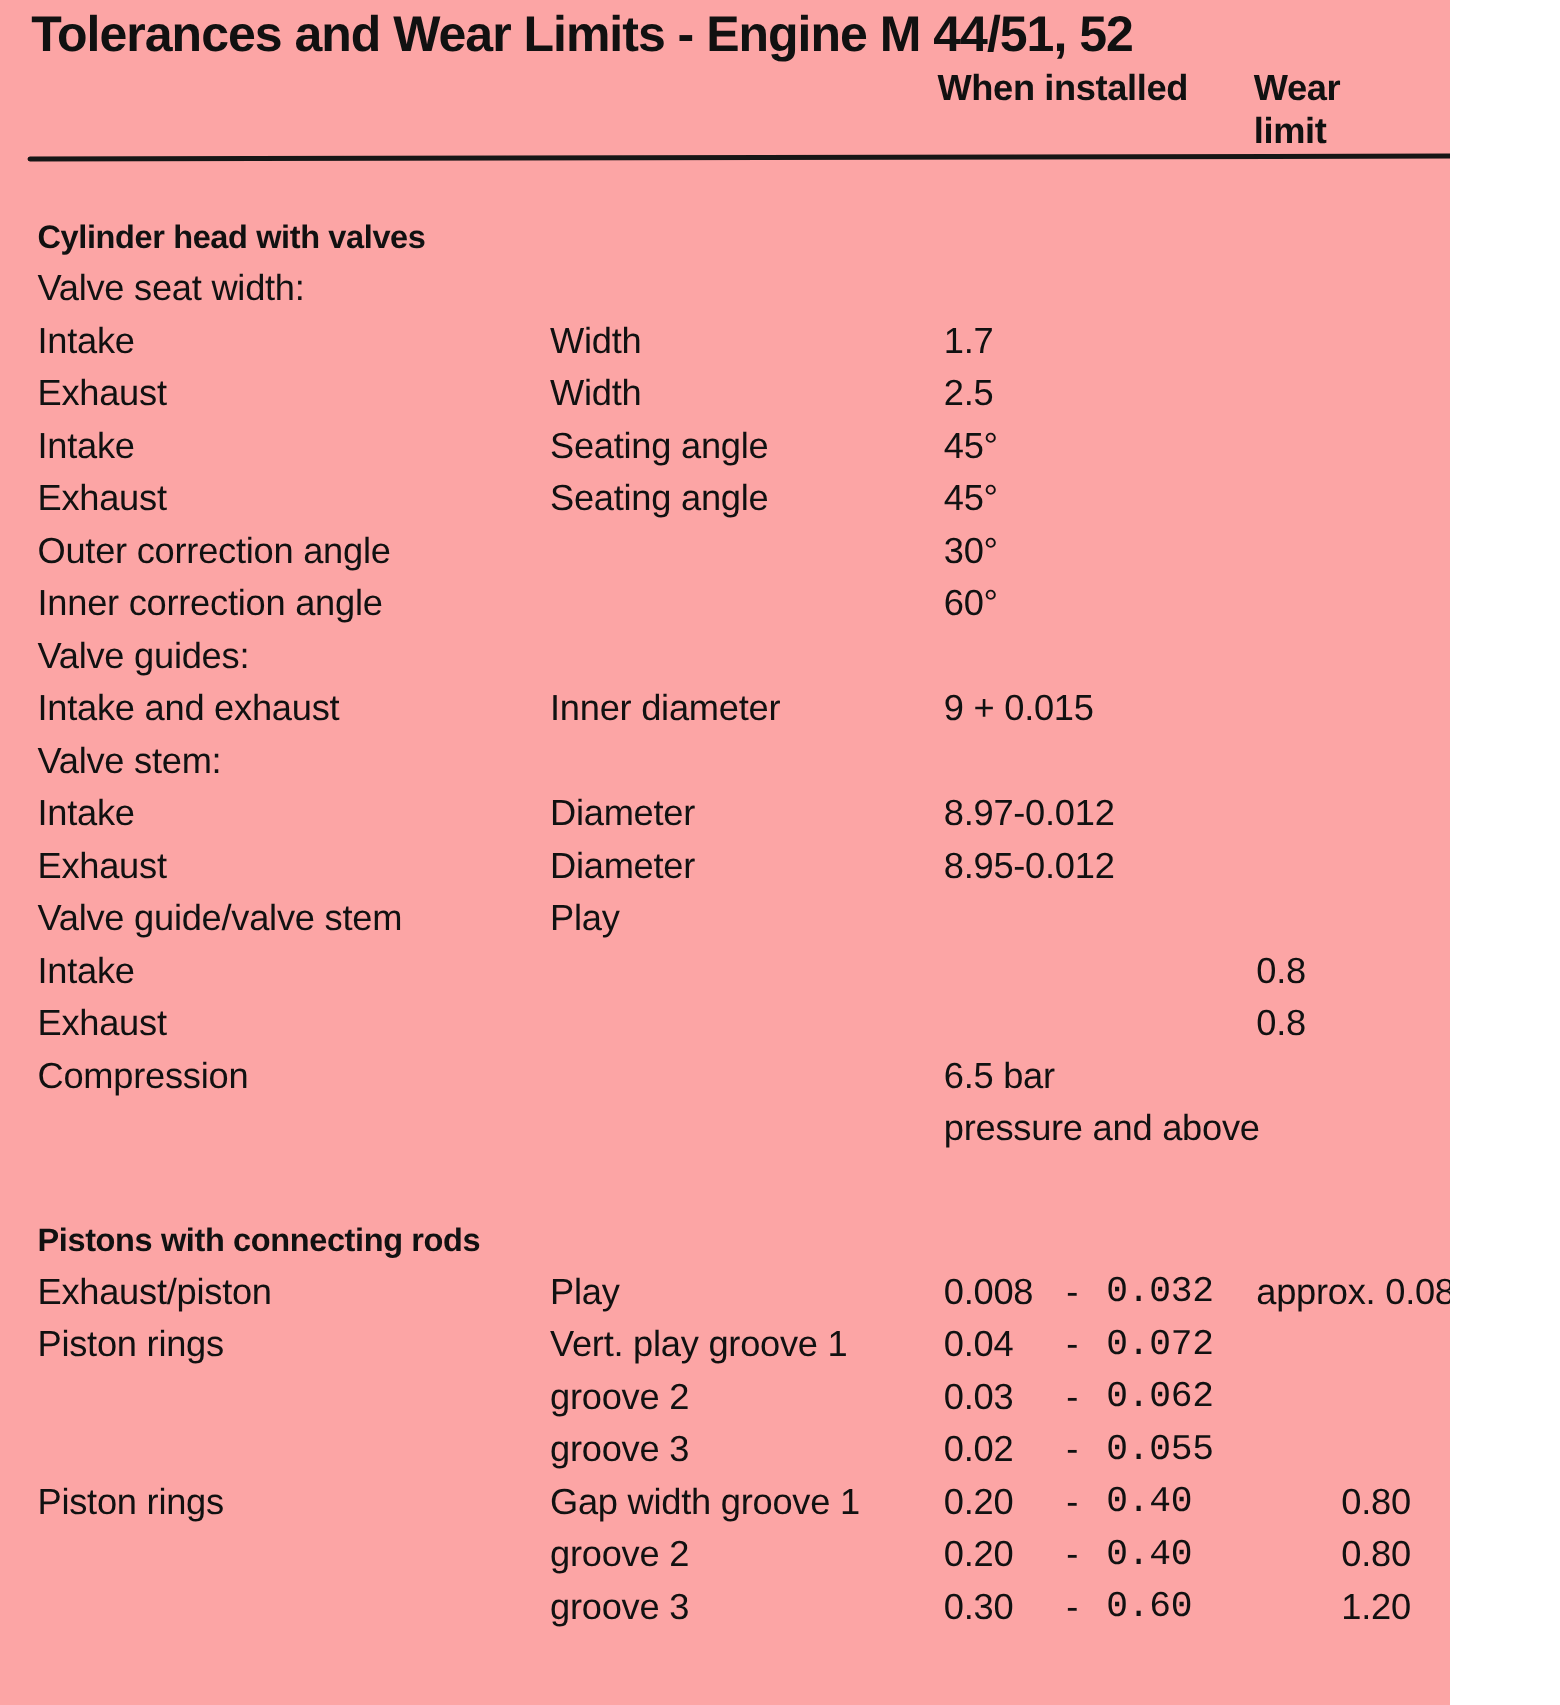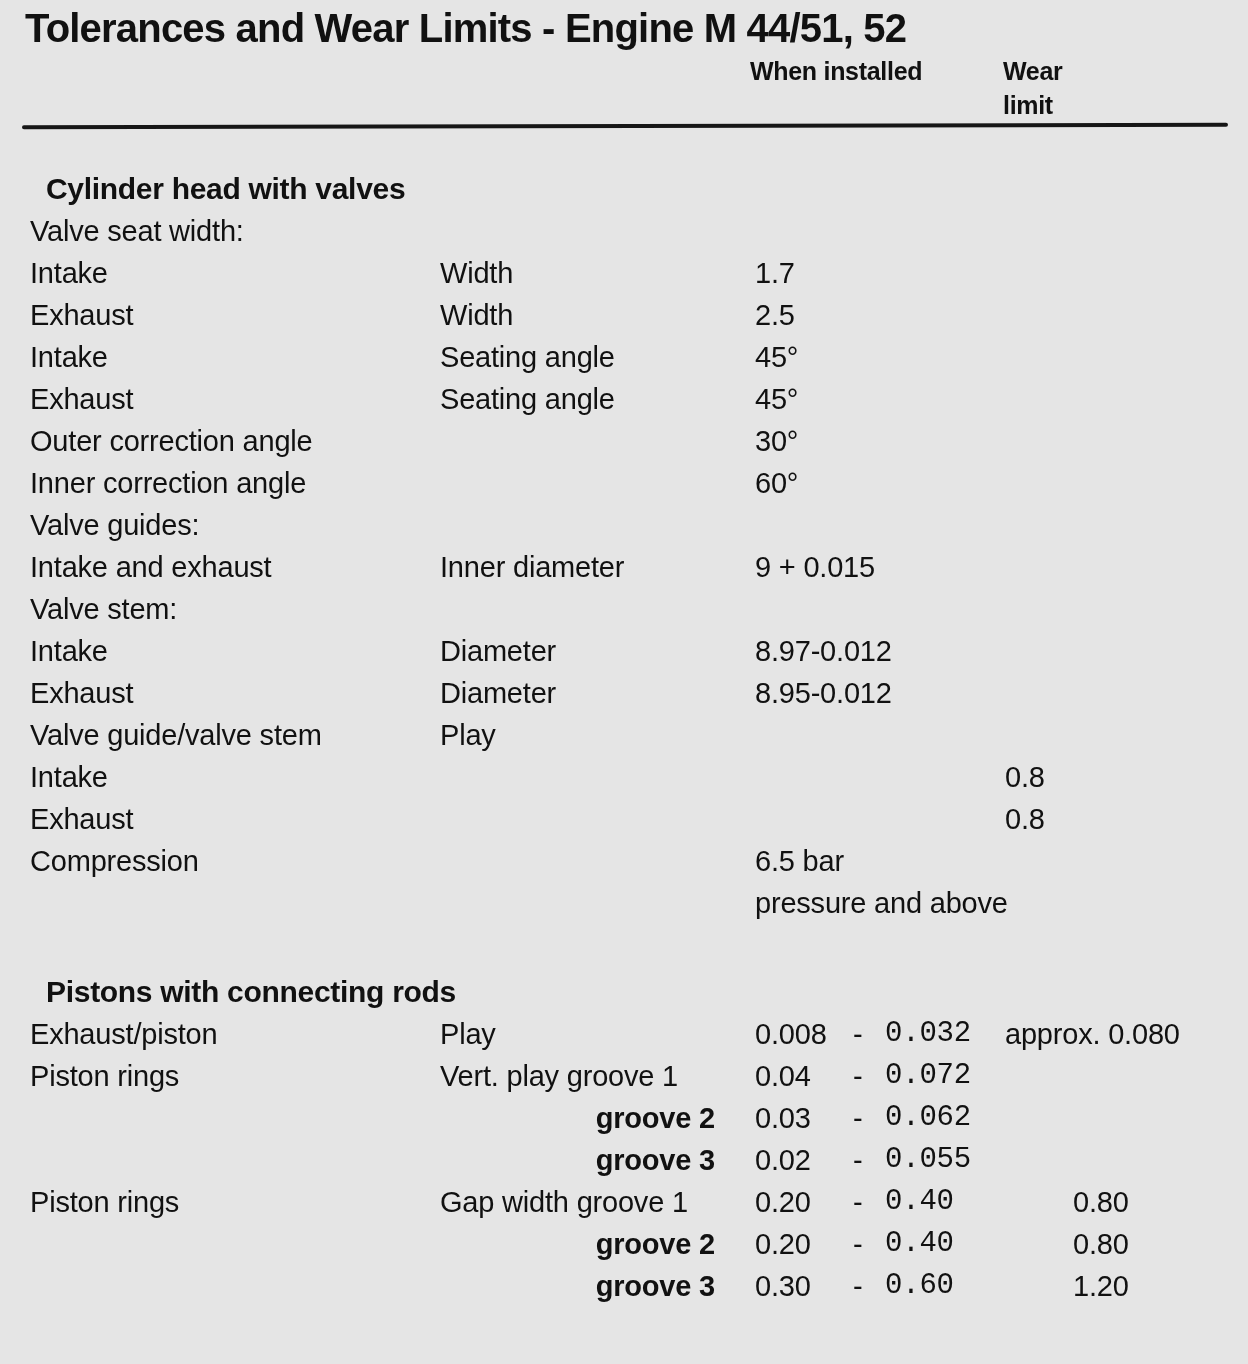--- a/index.html
+++ b/index.html
@@ -5,36 +5,36 @@
   * { box-sizing: border-box; }
   html, body { margin: 0; padding: 0; }
   body {
     width: 1248px; height: 1364px;
     background: #ffffff;
     font-family: "Liberation Sans", "DejaVu Sans", sans-serif;
     color: #111111;
   }
   .page {
     position: relative;
-    width: 1248px; height: 1364px;
+    width: 1160px; height: 1364px;
     overflow: hidden;
-    background: #e5e5e5;
+    background: #fca5a5;
   }
   .title {
     position: absolute;
     left: 25px; top: 6px;
     font-size: 40px;
     font-weight: 700;
     letter-spacing: -0.8px;
     white-space: nowrap;
   }
   .colhead {
     position: absolute;
     top: 54px;
-    font-size: 25px;
+    font-size: 29px;
     font-weight: 700;
     line-height: 34px;
     letter-spacing: -0.3px;
     white-space: nowrap;
   }
   .colhead.installed { left: 750px; }
   .colhead.wear { left: 1003px; }
   .rule {
     position: absolute;
     left: 22px; top: 124px;
@@ -45,31 +45,30 @@
   }
   .spec-table {
     position: absolute;
     left: 30px; top: 168px;
     width: 1218px;
     font-size: 29px;
   }
   .section + .section { margin-top: 47px; }
   .sec-heading {
     font-weight: 700;
-    font-size: 30px;
+    font-size: 26px;
     line-height: 42px;
     letter-spacing: -0.3px;
     white-space: nowrap;
-    margin-left: 16px;
   }
   .row { display: flex; height: 42px; line-height: 42px; }
   .cell { white-space: nowrap; letter-spacing: -0.2px; overflow: visible; }
   .c-item { flex: 0 0 410px; width: 410px; }
   .c-spec { flex: 0 0 315px; width: 315px; }
-  .c-spec.spec-right { text-align: right; padding-right: 40px; font-weight: bold; }
+  .c-spec.spec-right { padding-right: 40px; }
   .c-installed { flex: 0 0 250px; width: 250px; display: flex; }
   .rmin { flex: 0 0 98px; width: 98px; }
   .rdash { flex: 0 0 32px; width: 32px; }
   .rmax { flex: 1; font-family: Liberation Mono, monospace; }
   .c-wear { flex: 0 0 243px; width: 243px; }
   .c-wear.wear-indent { padding-left: 68px; }
 </style>
 </head>
 <body>
 

